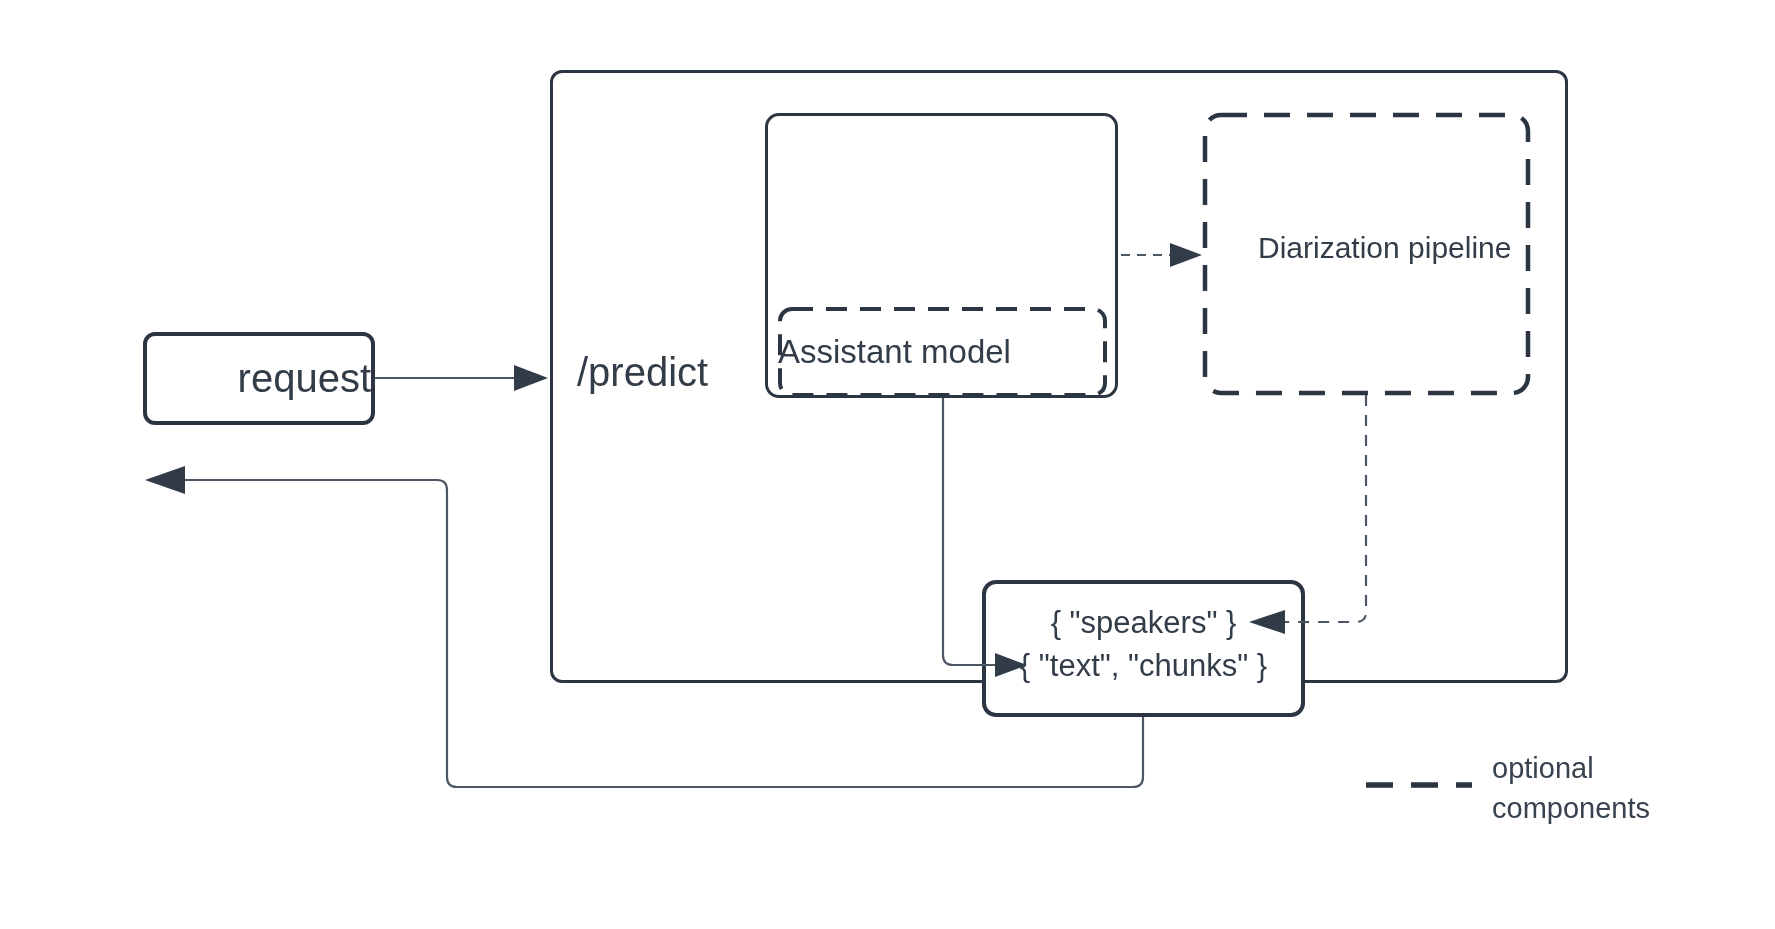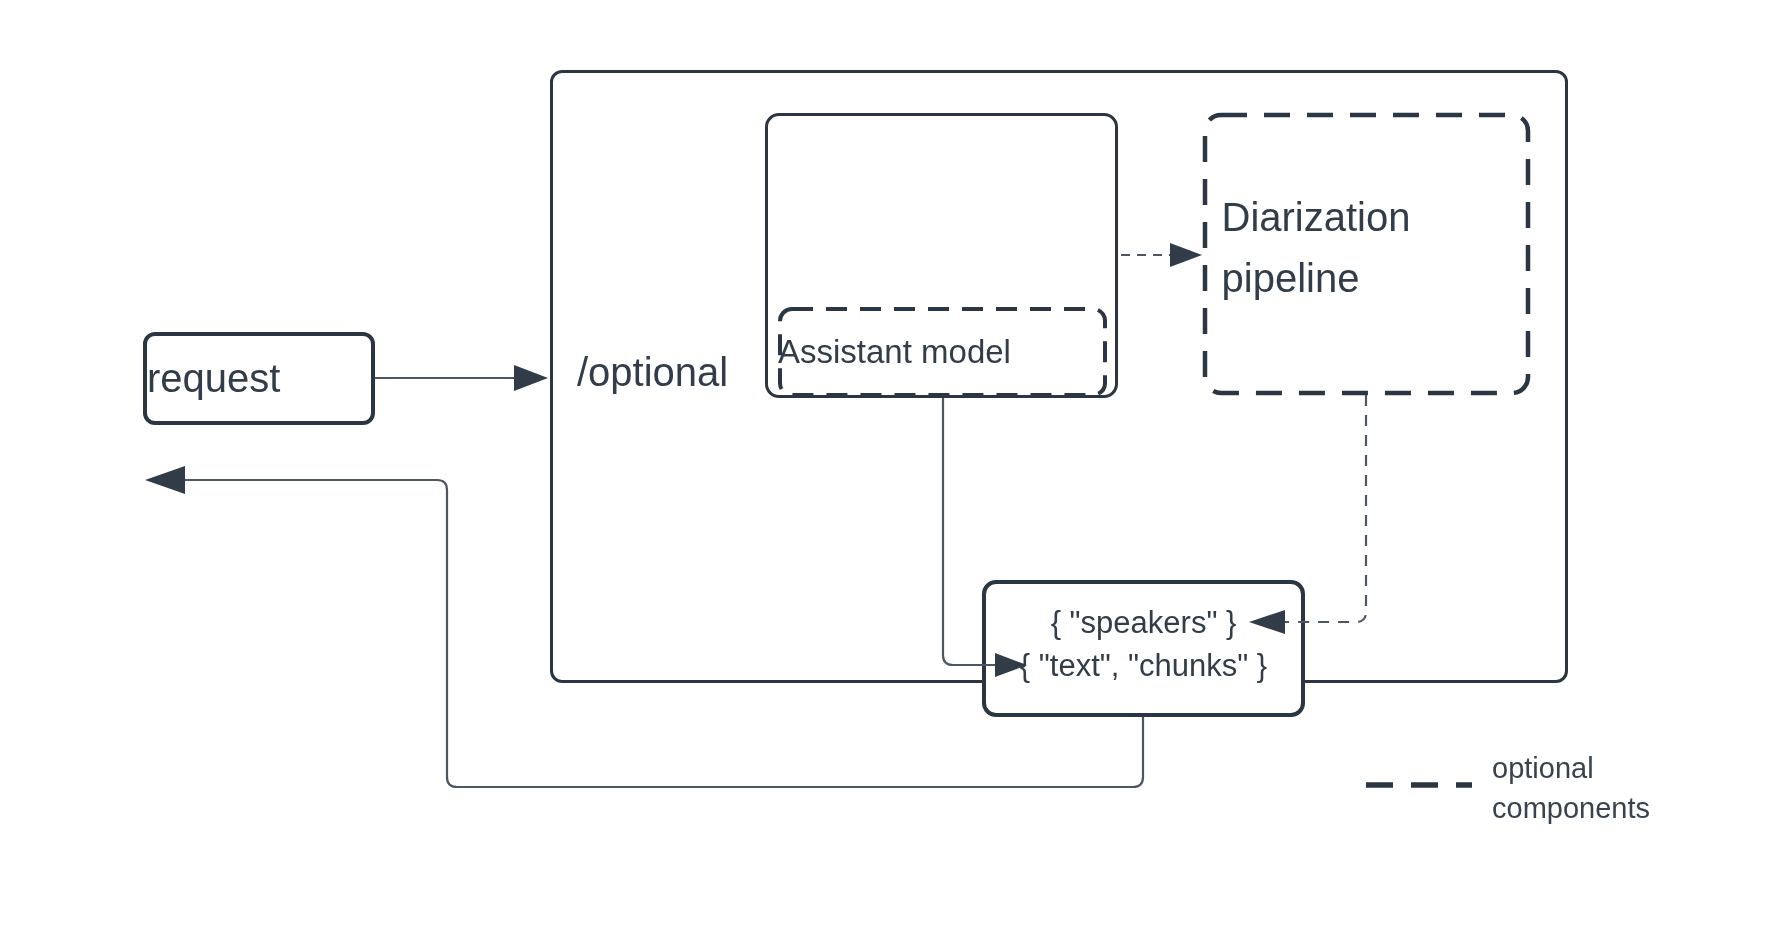--- a/index.html
+++ b/index.html
@@ -20,41 +20,41 @@
   .node {
     position: absolute;
     background: #ffffff;
     border: 3px solid #2c3542;
     border-radius: 12px;
   }
   .outer-box { left: 550px; top: 70px; width: 1018px; height: 613px; border-width: 3px; z-index: 1; }
   .request-box {
     left: 143px; top: 332px; width: 232px; height: 93px;
     border-width: 4px; z-index: 2;
-    display: flex; align-items: center; justify-content: flex-start;
+    display: flex; align-items: center; justify-content: flex-end;
     font-size: 40px;
   }
   .asr-box { left: 765px; top: 113px; width: 353px; height: 285px; border-width: 3.5px; border-radius: 14px; z-index: 2; }
   .asr-label {
     position: absolute; left: 765px; top: 226px; width: 353px;
     text-align: center; font-size: 42px; line-height: 42px; z-index: 3;
   }
   .assistant-label {
     position: absolute; left: 778px; top: 307px; width: 329px; height: 90px;
     display: flex; align-items: center; 
     font-size: 33px; z-index: 3;
   }
   .diarization-label {
     position: absolute; left: 1203px; top: 113px; width: 327px; height: 282px;
     display: flex; align-items: center; justify-content: center;
     padding-bottom: 12px; z-index: 3;
   }
   .diarization-label span {
-    display: block; width: 290px; text-align: left;
-    font-size: 40px; line-height: 61px;
+    display: block; width: 290px; text-align: right;
+    font-size: 30px; line-height: 46px;
   }
   .predict-label {
     position: absolute; left: 577px; top: 351px;
     font-size: 40px; line-height: 42px; z-index: 3;
   }
   .output-box {
     left: 982px; top: 580px; width: 323px; height: 137px;
     border-width: 4px; border-radius: 14px; z-index: 5;
     display: flex; flex-direction: column; align-items: center; justify-content: center;
     padding-bottom: 10px;
@@ -72,21 +72,21 @@
   svg .dashedthin { stroke: #4d5663; stroke-width: 2.2; fill: none; }
   svg .head { fill: #323c49; stroke: none; }
   svg .dashedbox { stroke: #2c3542; fill: none; }
 </style>
 </head>
 <body>
 
 <div class="canvas">
 
   <div class="node outer-box"></div>
-  <div class="predict-label">/optional</div>
+  <div class="predict-label">/predict</div>
 
   <div class="node request-box">
     <span>request</span>
   </div>
 
   <div class="node asr-box"></div>
 
   <div class="assistant-label">
     <span>Assistant model</span>
   </div>

